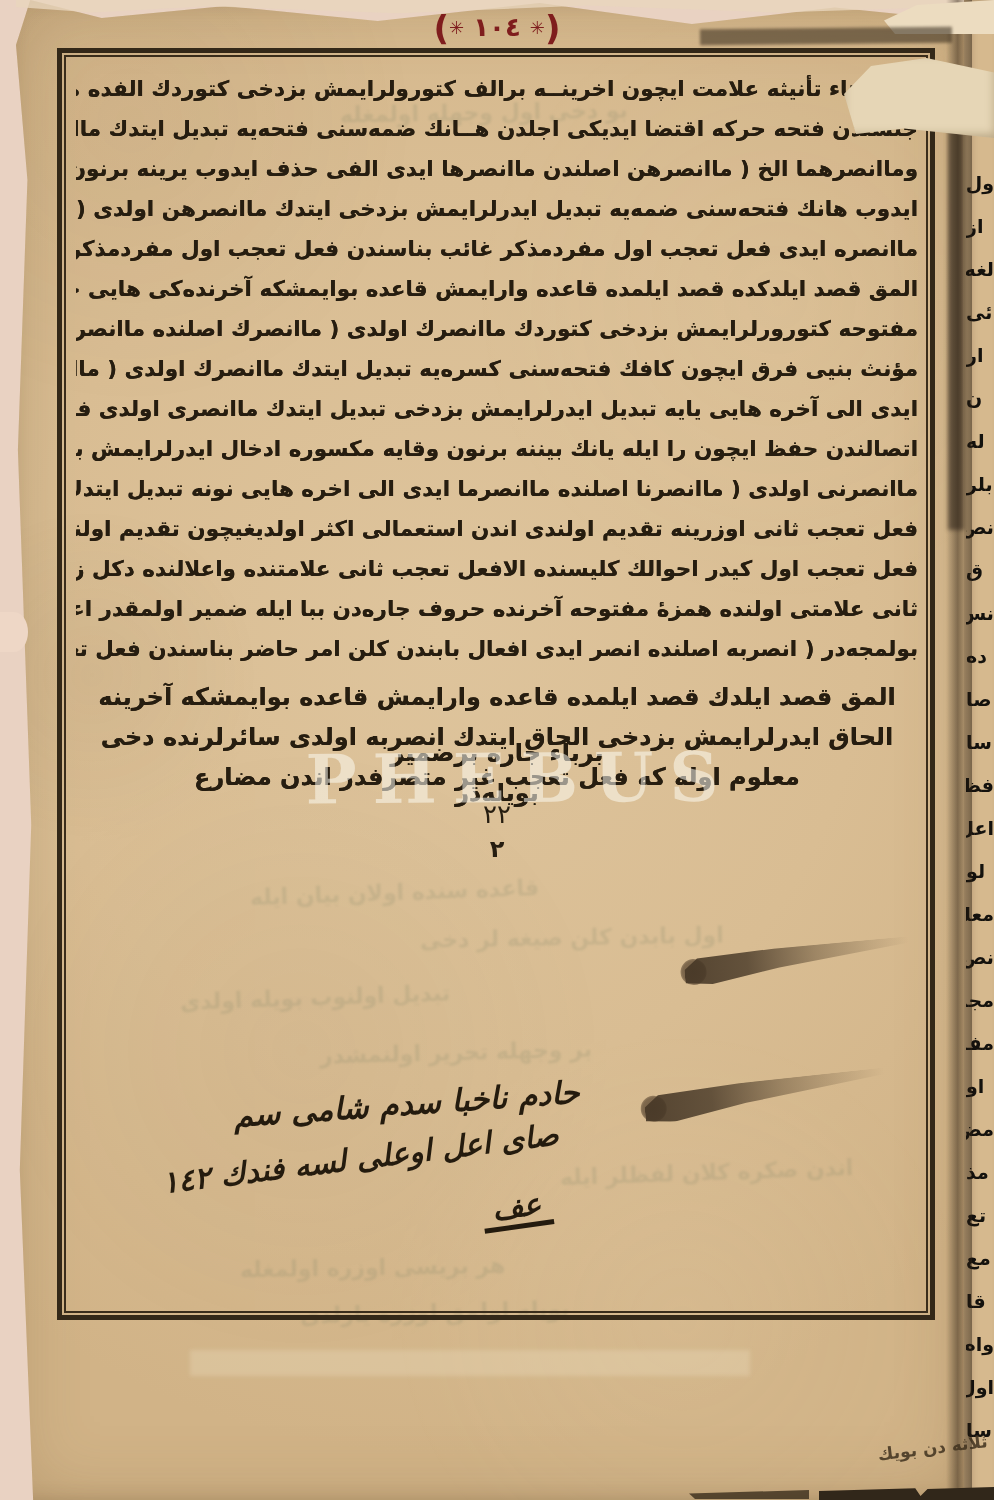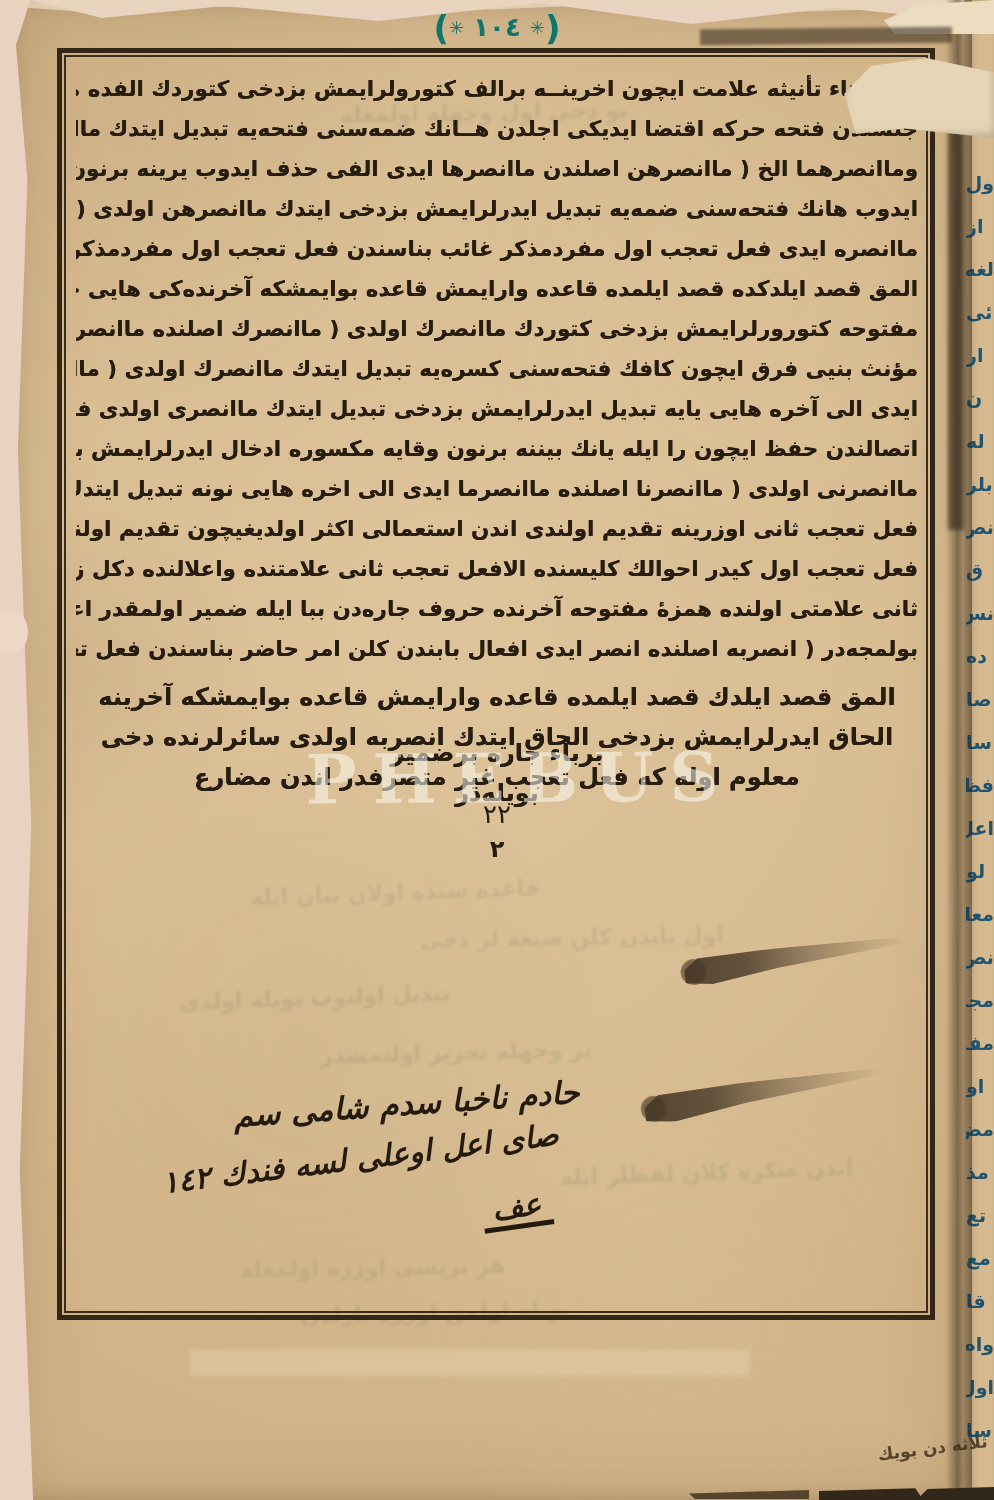--- a/index.html
+++ b/index.html
@@ -22,35 +22,35 @@
   
   .gutter{position:absolute;right:22px;top:0;width:26px;height:1500px;
         background:linear-gradient(90deg,rgba(45,33,20,0) 0%,rgba(45,33,20,.45) 45%,
         rgba(45,33,20,.12) 70%,rgba(45,33,20,.5) 100%);}
   .gutter-dark-top{position:absolute;right:30px;top:110px;width:16px;height:420px;
         background:rgba(35,26,16,.55);filter:blur(2px);}
   .neighbor{position:absolute;right:0;top:0;width:30px;height:1500px;background:#d6b98e;
         box-shadow:inset 6px 0 8px rgba(70,50,28,.35);}
   .fragments{position:absolute;right:0;top:168px;width:28px;display:flex;flex-direction:column;
         gap:12px;overflow:hidden;direction:rtl;}
-  .fragment{height:31px;line-height:31px;font-size:19px;font-weight:700;color:#0c4a6e;
+  .fragment{height:31px;line-height:31px;font-size:19px;font-weight:700;color:#000000;
         white-space:nowrap;overflow:hidden;text-align:left;opacity:.9;}
   
   .flap-a{position:absolute;right:0;top:58px;width:150px;height:80px;background:#e6d6b6;
         clip-path:polygon(0 45%,18% 10%,55% 0,100% 18%,100% 100%,40% 88%,8% 95%);
         box-shadow:inset 0 -4px 8px rgba(110,85,50,.35);}
   .flap-b{position:absolute;right:0;top:0;width:110px;height:34px;background:#ecdcc0;
         clip-path:polygon(0 60%,30% 15%,100% 0,100% 100%,10% 100%);}
   .edge-shadow-top{position:absolute;left:700px;top:28px;width:252px;height:16px;
         background:rgba(50,38,24,.55);transform:rotate(-.6deg);filter:blur(1.5px);}
   .top-tear{position:absolute;left:16px;top:0;width:952px;height:14px;background:#e9d6bd;
         clip-path:polygon(0 0,100% 0,100% 45%,80% 90%,60% 40%,40% 95%,20% 45%,8% 90%,0 50%);opacity:.8;}
   
   .pagenum{position:absolute;left:0;width:100%;top:8px;text-align:center;direction:rtl;
-        color:#0f766e;font-size:26px;font-weight:700;letter-spacing:2px;}
+        color:#7f1d1d;font-size:26px;font-weight:700;letter-spacing:2px;}
   .pagenum .paren{font-size:34px;vertical-align:-4px;}
   .pagenum .rosette{font-size:18px;vertical-align:2px;}
   
   .frame{position:absolute;left:57px;top:48px;width:878px;height:1272px;
         border:5px solid #332818;box-sizing:border-box;}
   .frame-inner{position:absolute;inset:2px;border:2px solid #3a2d1b;}
   
   .textblock{position:absolute;left:14px;right:12px;top:16px;direction:rtl;color:#261d10;}
   .tline{height:40px;line-height:40px;font-size:21.5px;font-weight:700;
         text-align:justify;text-align-last:justify;white-space:nowrap;overflow:hidden;

